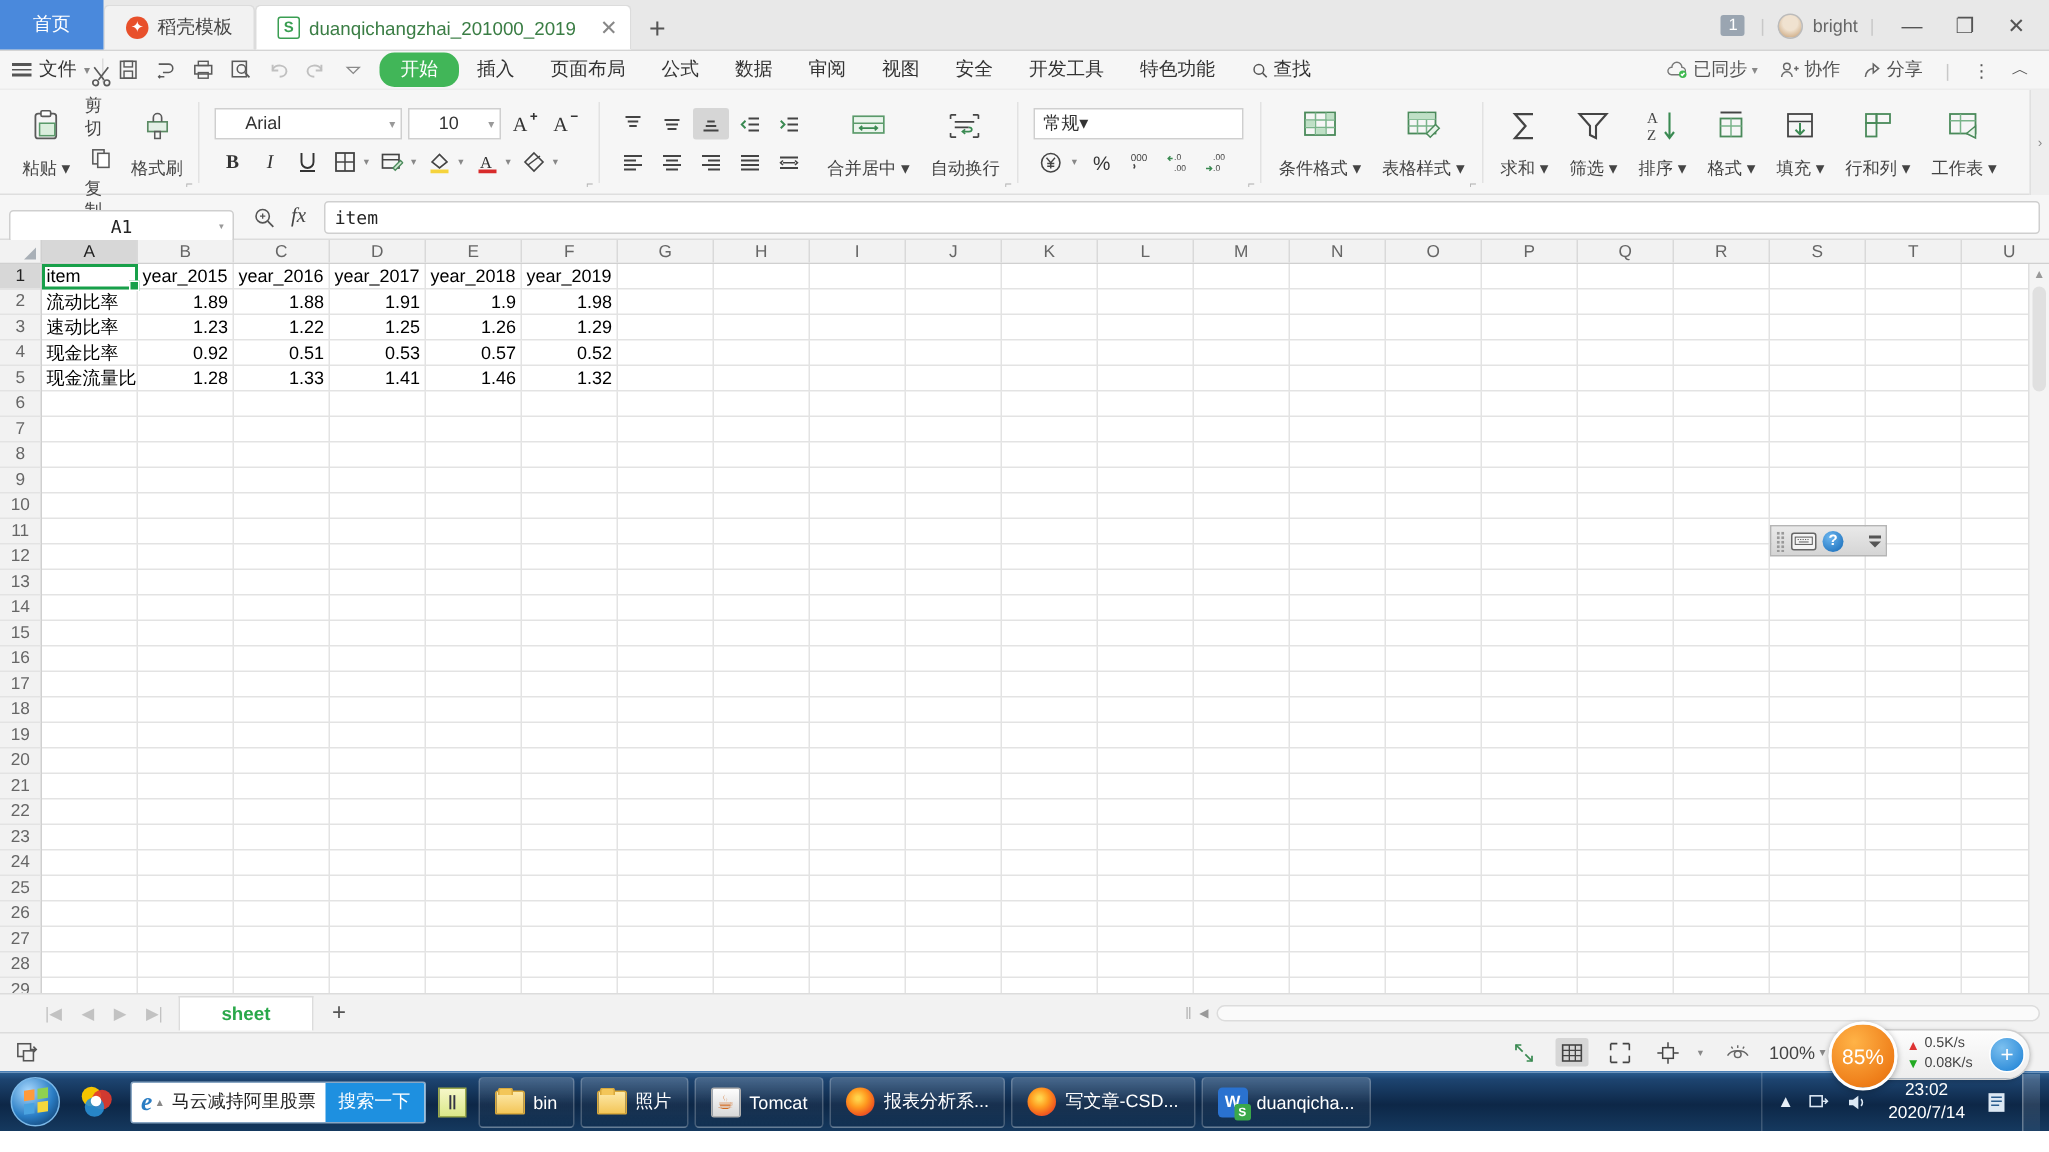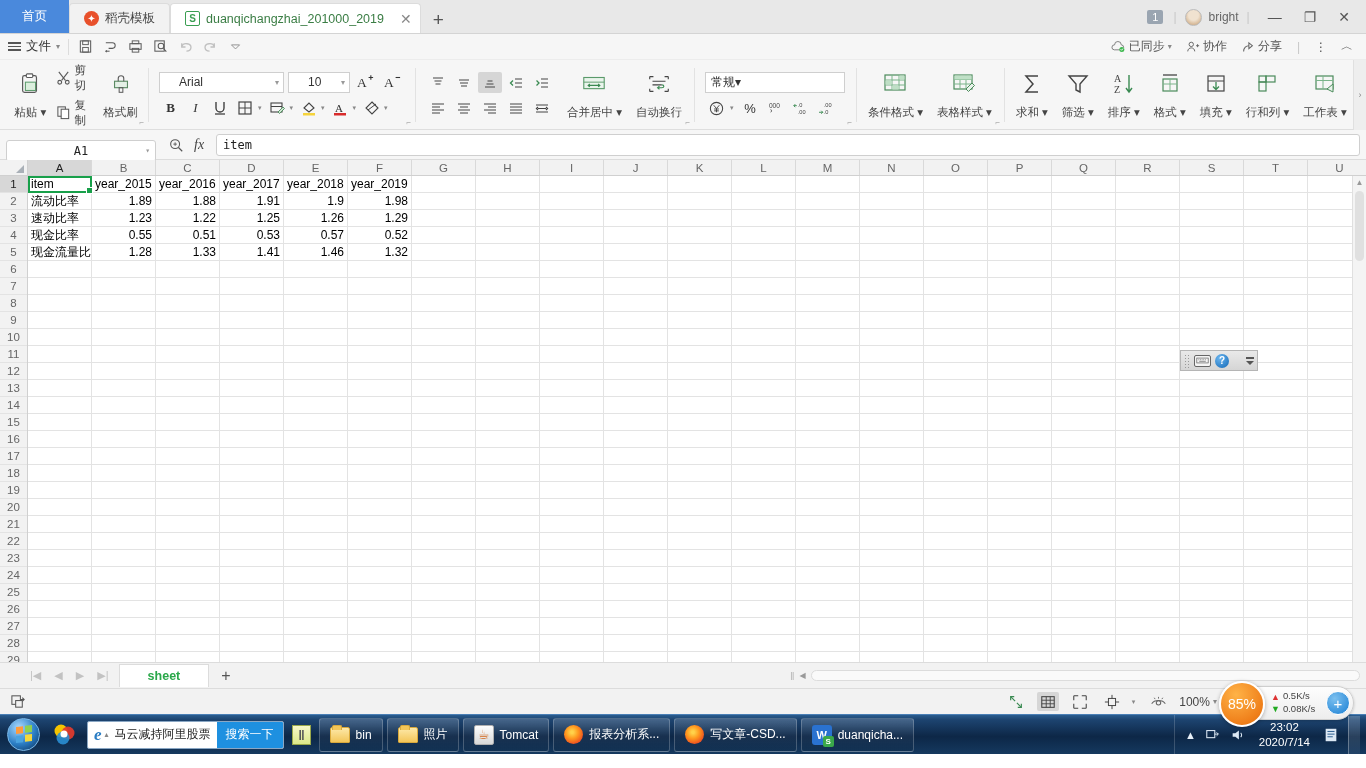--- a/index.html
+++ b/index.html
@@ -84,21 +84,21 @@
   .rgroup + .rgroup::before {
     content: ""; position: absolute; left: 0; top: 8px; bottom: 8px; width: 1px; background: #e2e2e2;
   }
   .bigbtn {
     display: flex; flex-direction: column; align-items: center; justify-content: center;
     padding: 3px 7px; cursor: pointer; min-width: 42px;
   }
   .bigbtn .lbl { font-size: 11.5px; color: #444; margin-top: 8px; white-space: nowrap; }
   .icon-lg { width: 26px; height: 26px; display: flex; align-items: center; justify-content: center; }
   .smallstack { display: flex; flex-direction: column; gap: 5px; padding: 0 4px; }
-  .smallbtn { display: flex; align-items: center; gap: 4px; font-size: 11.5px; color: #444; cursor: pointer; }
+  .smallbtn { display: flex; align-items: center; gap: 4px; font-size: 11.5px; color: #444; cursor: pointer; flex-direction: column; }
   .icon-sm { width: 16px; height: 16px; display: inline-flex; align-items: center; justify-content: center; }
 
   .fontgroup { display: flex; flex-direction: column; justify-content: center; gap: 5px; padding: 0 6px; }
   .fontrow1 { display: flex; align-items: center; gap: 4px; }
   .fontsel {
     width: 125px; height: 21px; border: 1px solid #cfcfcf; background: #fff;
     font-size: 12px; padding: 0 14px 0 19px; display: flex; align-items: center;
     position: relative; color: #333; cursor: pointer;
   }
   .sizesel { width: 62px; }
@@ -444,20 +444,39 @@
       <svg width="15" height="15" viewBox="0 0 16 16">
           <path d="M12 8a5 4 0 1 0-5 5" fill="none" stroke="#c0c0c0" stroke-width="1.4"></path>
           <path d="M12 4.5V8.5H8" fill="none" stroke="#c0c0c0" stroke-width="1.4"></path>
         </svg>
     </span>
     <span class="qicon">
       <svg width="13" height="13" viewBox="0 0 16 16">
           <path d="M3 6h10l-5 5z" fill="none" stroke="#8a8a8a" stroke-width="1.1"></path>
         </svg>
     </span>
+  </div>
+  <div class="menu-items">
+    <div class="mitem active">开始</div>
+    <div class="mitem">插入</div>
+    <div class="mitem">页面布局</div>
+    <div class="mitem">公式</div>
+    <div class="mitem">数据</div>
+    <div class="mitem">审阅</div>
+    <div class="mitem">视图</div>
+    <div class="mitem">安全</div>
+    <div class="mitem">开发工具</div>
+    <div class="mitem">特色功能</div>
+    <div class="mitem find">
+      <svg width="12" height="12" viewBox="0 0 16 16">
+          <circle cx="7" cy="7" r="4.3" fill="none" stroke="#555" stroke-width="1.3"></circle>
+          <path d="M10.3 10.3L14 14" stroke="#555" stroke-width="1.4"></path>
+        </svg>
+      <span>查找</span>
+    </div>
   </div>
   <div class="menubar-right">
     <span class="mr-item">
       <svg width="15" height="13" viewBox="0 0 18 14">
           <path d="M4 11h8a3 3 0 0 0 .3-6A4 4 0 0 0 4.3 5 3 3 0 0 0 4 11z" fill="none" stroke="#777" stroke-width="1.1"></path>
           <circle cx="13" cy="10.5" r="3" fill="#3fb950"></circle>
           <path d="M11.6 10.5l1 1 1.8-2" stroke="#fff" stroke-width="1.2" fill="none"></path>
         </svg>
       <span>已同步</span>
       <span class="caret">▾</span>
@@ -976,21 +995,21 @@
           <div class="cell txt"></div>
           <div class="cell txt"></div>
           <div class="cell txt"></div>
           <div class="cell txt"></div>
           <div class="cell txt"></div>
           <div class="cell txt"></div>
           <div class="cell txt"></div>
         </div>
         <div class="grow">
           <div class="cell txt">现金比率</div>
-          <div class="cell num">0.55</div>
+          <div class="cell num">0.92</div>
           <div class="cell num">0.51</div>
           <div class="cell num">0.53</div>
           <div class="cell num">0.57</div>
           <div class="cell num">0.52</div>
           <div class="cell txt"></div>
           <div class="cell txt"></div>
           <div class="cell txt"></div>
           <div class="cell txt"></div>
           <div class="cell txt"></div>
           <div class="cell txt"></div>

